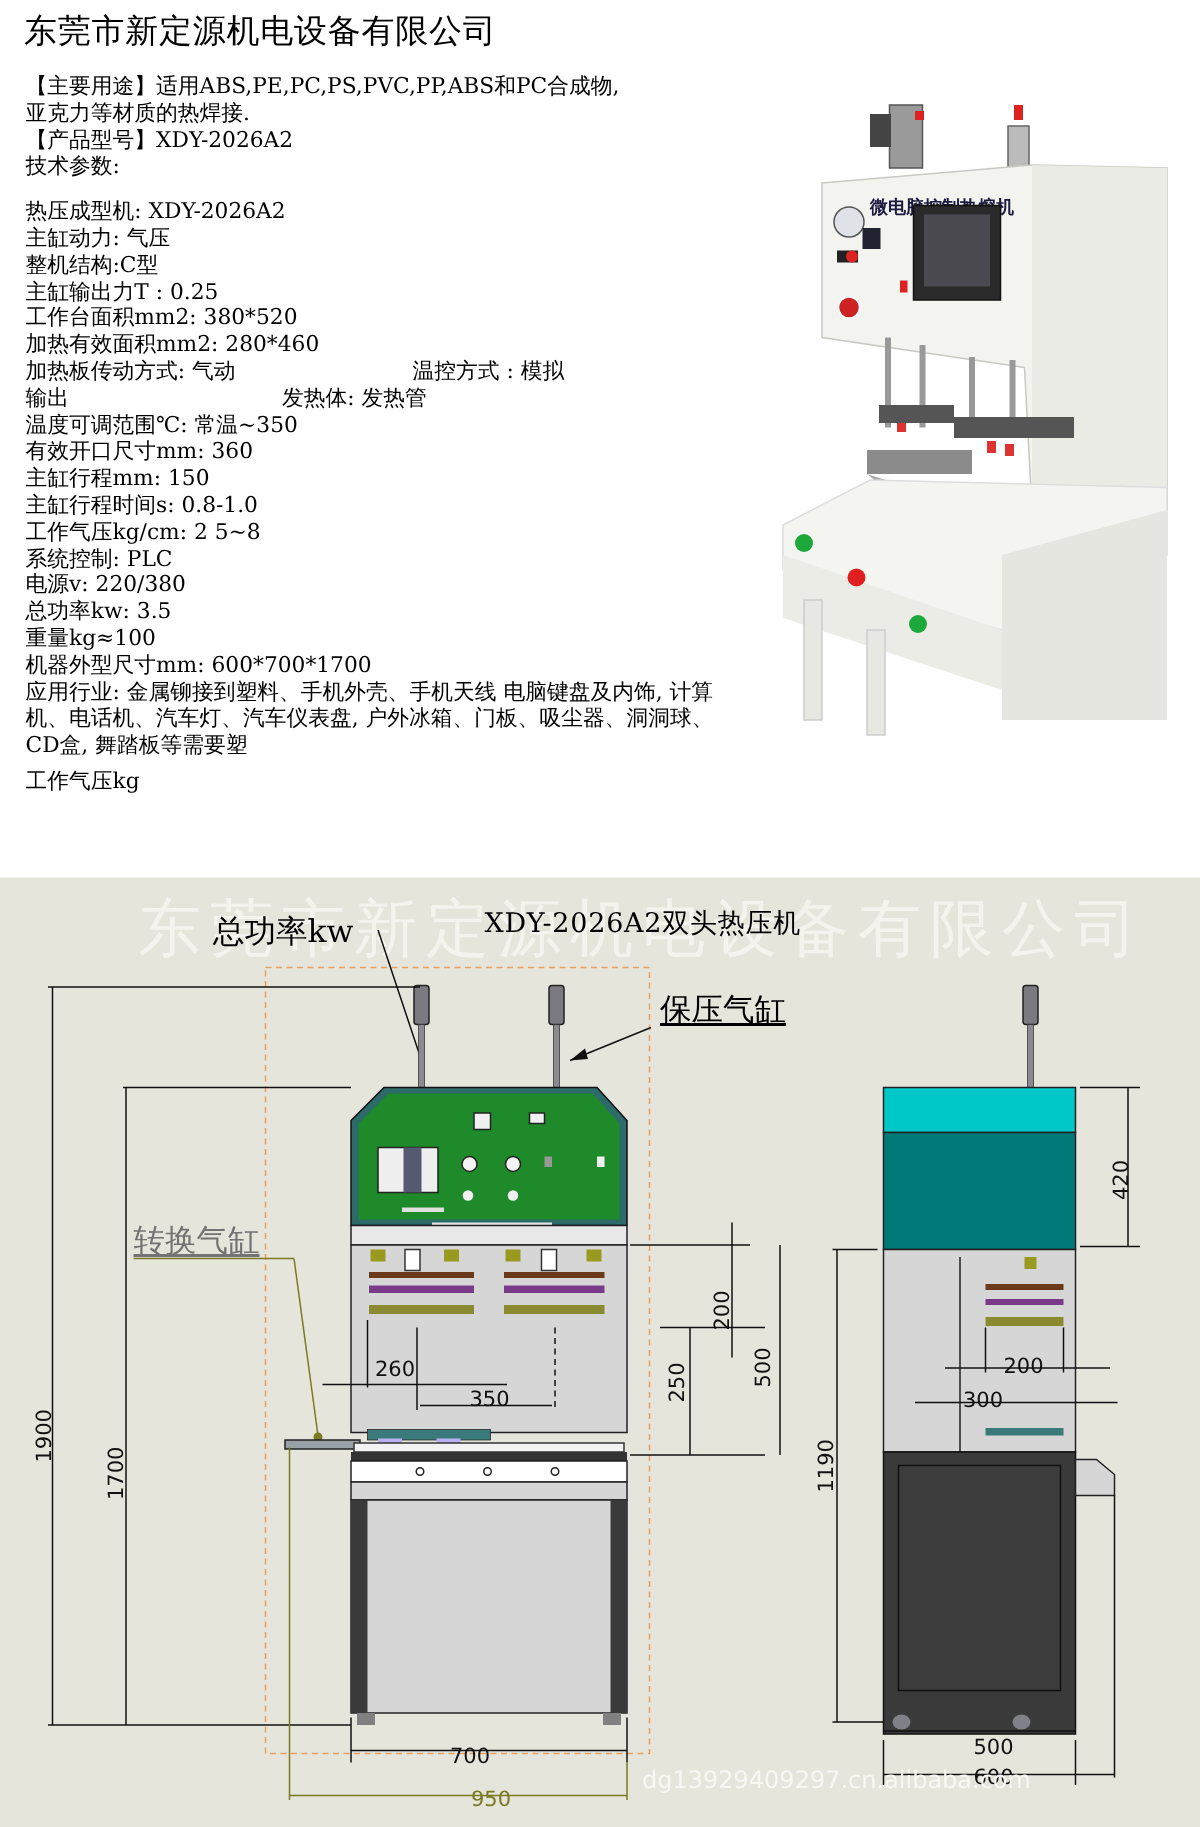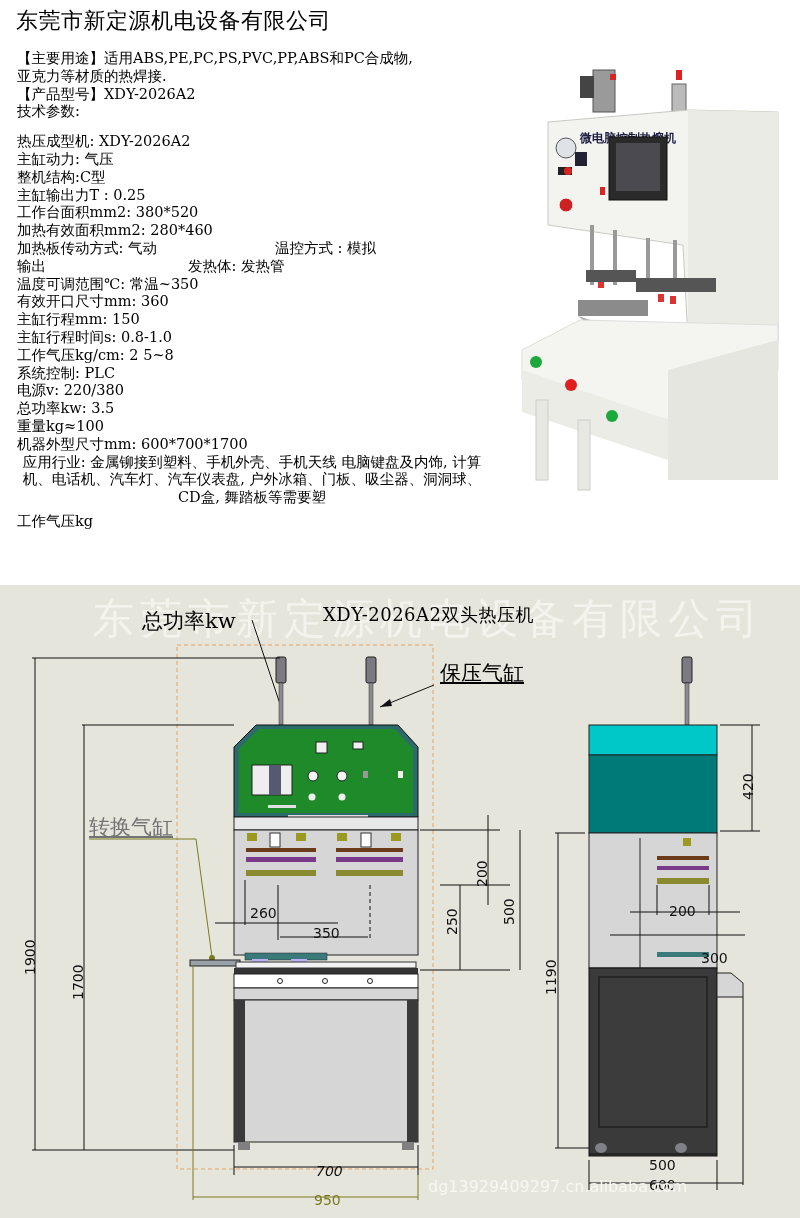--- a/index.html
+++ b/index.html
@@ -2,21 +2,21 @@
 <html><head>
 <meta charset="utf-8">
 <style>
   html, body { margin:0; padding:0; }
   body { width:800px; height:1218px; position:relative; background:#ffffff; overflow:hidden;
          font-family:"DejaVu Serif", serif; color:#000; }
   .abs { position:absolute; }
   .company-title { left:16px; top:6px; font-family:"DejaVu Sans", sans-serif; font-size:22px; letter-spacing:0.5px; white-space:nowrap; }
   .spec-block { left:17px; top:50px; width:480px; font-size:14.5px; line-height:17.8px; }
   .spec-line { white-space:nowrap; }
-  .spec-line.wrap { white-space:normal;text-align:center; }
+  .spec-line.wrap { white-space:normal; }
   .spec-line .gap { display:inline-block; }
   .photo { left:508px; top:40px; width:278px; height:455px; }
   .drawing { left:0; top:585px; width:800px; height:633px; background:#e6e5dc; overflow:hidden; }
   .watermark-top { left:92px; top:6px; font-family:"DejaVu Sans", sans-serif; font-size:42px; color:#f4f3ee; letter-spacing:6px; white-space:nowrap; }
   .drawing-title { left:323px; top:18px; font-size:18px; white-space:nowrap; letter-spacing:0.5px; }
   .callout { font-size:21px; white-space:nowrap; }
   .callout.olive { color:#737373; }
   .dim { font-family:"DejaVu Sans", sans-serif; font-size:14px; white-space:nowrap; color:#111; }
   .dim.olive { color:#7a7a20; }
   .dim.vert { transform:rotate(-90deg); transform-origin:left top; }
@@ -241,24 +241,24 @@
     <line x1="743" y1="412" x2="743" y2="600" stroke="#111"></line>
   </svg>
 
   <div class="abs dim vert" style="left:22px; top:390px;">1900</div>
   <div class="abs dim vert" style="left:70px; top:415px;">1700</div>
   <div class="abs dim vert" style="left:474px; top:302px;">200</div>
   <div class="abs dim vert" style="left:501px; top:340px;">500</div>
   <div class="abs dim vert" style="left:444px; top:350px;">250</div>
   <div class="abs dim" style="left:250px; top:320px;">260</div>
   <div class="abs dim" style="left:313px; top:340px;">350</div>
-  <div class="abs dim" style="left:316px; top:578px;font-style:italic;">700</div>
+  <div class="abs dim" style="left:300px; top:578px;">700</div>
   <div class="abs dim olive" style="left:314px; top:607px;">950</div>
 
   <div class="abs dim vert" style="left:740px; top:215px;">420</div>
   <div class="abs dim vert" style="left:543px; top:410px;">1190</div>
   <div class="abs dim" style="left:669px; top:318px;">200</div>
-  <div class="abs dim" style="left:701px; top:341px;margin-top:24px;">300</div>
+  <div class="abs dim" style="left:642px; top:341px;">300</div>
   <div class="abs dim" style="left:649px; top:572px;">500</div>
   <div class="abs dim" style="left:649px; top:592px;">600</div>
 
   <div class="abs watermark-bottom">dg1392940929​7.cn.alibaba.com</div>
 </div>
 
 </body></html>

